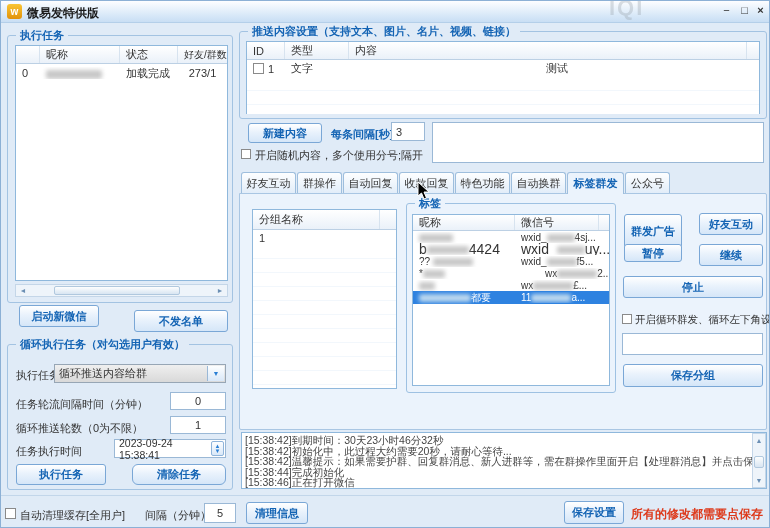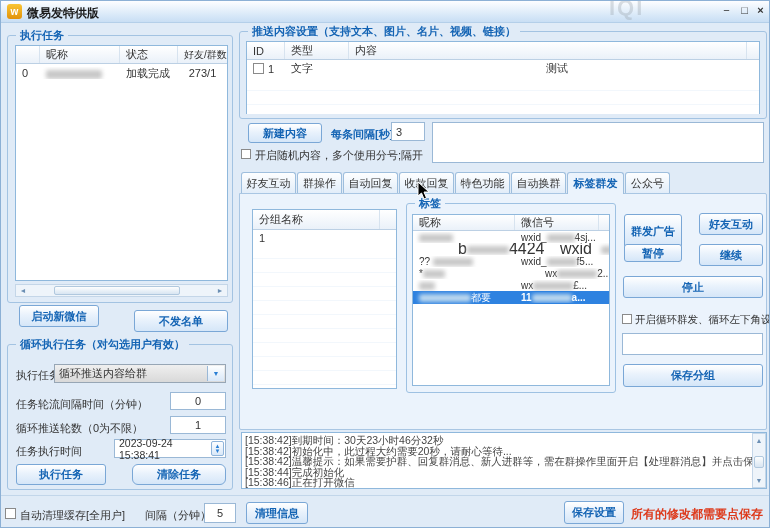--- a/index.html
+++ b/index.html
@@ -213,39 +213,39 @@
         <div class="thead" style="height:16px;">
           <div class="th" style="width:102px;">昵称</div>
           <div class="th" style="flex:1;">微信号</div>
           <div class="th" style="width:10px; border-right:none;"></div>
         </div>
 
         <div class="tr" style="height:12px; font-size:10px;">
           <div class="td" style="width:102px;"><span class="blur" style="width:34px; height:8px;"></span></div>
           <div class="td" style="flex:1;"><span>wxid_</span><span class="blur" style="width:28px; height:8px;"></span><span>4sj...</span></div>
         </div>
-        <div class="tr" style="height:12px; font-size:16px;margin-left:39px;">
+        <div class="tr" style="height:12px; font-size:14px;">
           <div class="td" style="width:102px;"><span>b</span><span class="blur" style="width:42px; height:8px;"></span><span>4424</span></div>
           <div class="td" style="flex:1;"><span>wxid_</span><span class="blur" style="width:28px; height:8px;"></span><span>uy...</span></div>
         </div>
         <div class="tr" style="height:12px; font-size:10px;">
           <div class="td" style="width:102px;"><span>??</span> <span class="blur" style="width:40px; height:8px;"></span></div>
           <div class="td" style="flex:1;"><span>wxid_</span><span class="blur" style="width:30px; height:8px;"></span><span>f5...</span></div>
         </div>
         <div class="tr" style="height:12px; font-size:10px;">
           <div class="td" style="width:102px;"><span>*</span><span class="blur" style="width:22px; height:8px;"></span></div>
           <div class="td" style="flex:1;margin-left:24px;"><span>wx</span><span class="blur" style="width:40px; height:8px;"></span><span>2...</span></div>
         </div>
         <div class="tr" style="height:12px; font-size:10px;">
           <div class="td" style="width:102px;"><span class="blur" style="width:16px; height:8px;"></span></div>
           <div class="td" style="flex:1;"><span>wx</span><span class="blur" style="width:40px; height:8px;"></span><span>£...</span></div>
         </div>
         <div class="tr" style="height:13px; font-size:10px; background:#2e82e0; color:#fff;">
           <div class="td" style="width:102px;"><span class="blur light" style="width:52px; height:8px;"></span><span>都要</span></div>
-          <div class="td" style="flex:1;font-weight:bold;"><span>11</span><span class="blur light" style="width:40px; height:8px;"></span><span>a...</span></div>
+          <div class="td" style="flex:1;"><span>11</span><span class="blur light" style="width:40px; height:8px;"></span><span>a...</span></div>
         </div>
       </div>
     </div>
 
     <div class="btn" style="left:384px; top:20px; width:58px; height:34px;">群发广告</div>
     <div class="btn" style="left:459px; top:19px; width:64px; height:22px;">好友互动</div>
     <div class="btn" style="left:384px; top:50px; width:58px; height:18px;">暂停</div>
     <div class="btn" style="left:459px; top:50px; width:64px; height:22px;">继续</div>
     <div class="btn" style="left:383px; top:82px; width:140px; height:22px;">停止</div>
     <div class="cbx" style="left:382px; top:120px; width:10px; height:10px;"></div>

